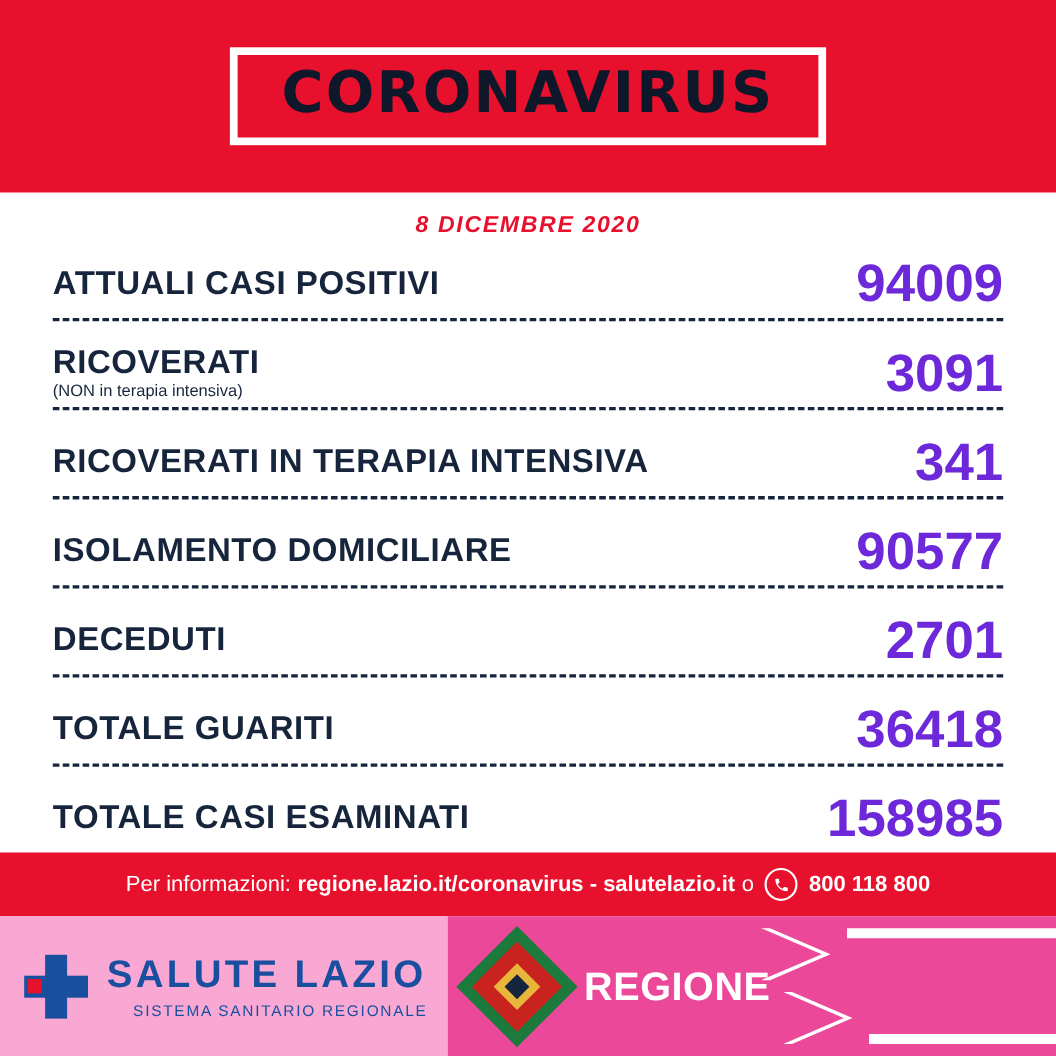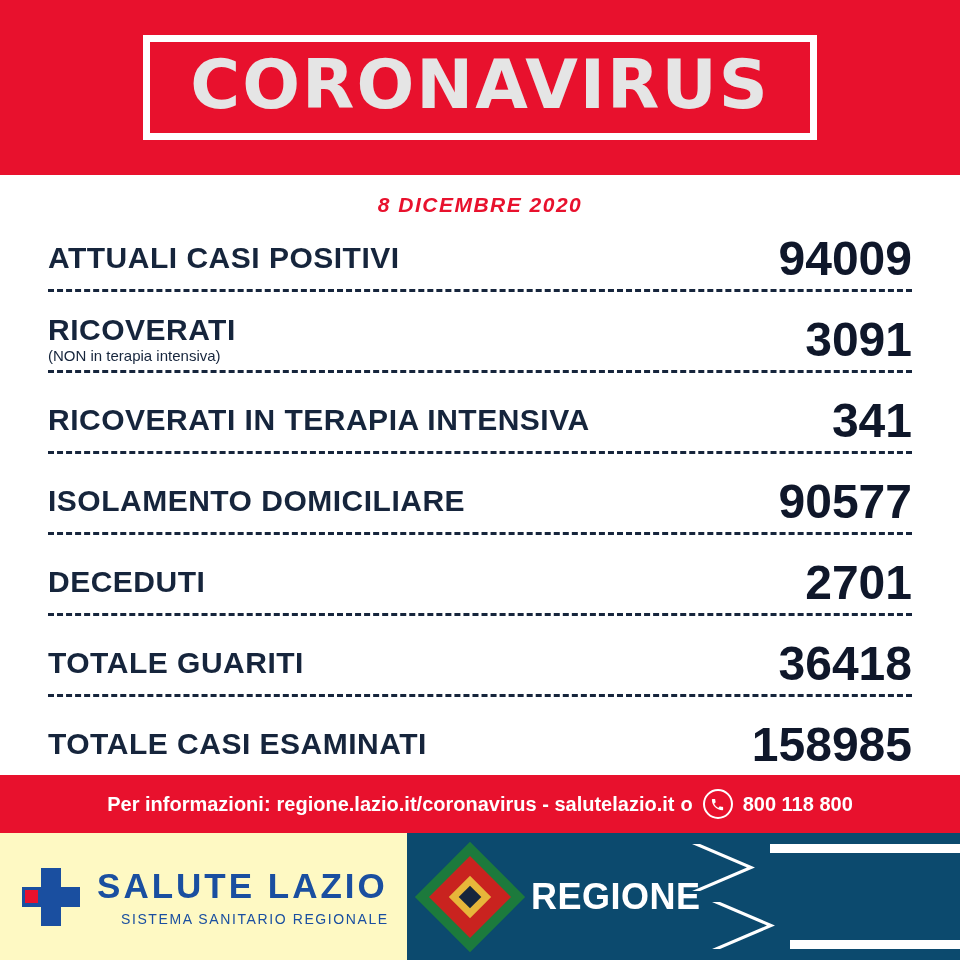--- a/index.html
+++ b/index.html
@@ -28,22 +28,22 @@
     height: 193px;
     display: flex;
     align-items: center;
     justify-content: center;
   }
   .header-frame {
     border: 7px solid #ffffff;
     padding: 10px 40px 14px 40px;
   }
   .header-title {
-    color: #e5e5e5;
-    font-size: 68px;
+    color: #0f172a;
+    font-size: 52px;
     font-weight: bold;
     letter-spacing: 2px;
     line-height: 0.98;
     font-family: "DejaVu Sans", sans-serif;
   }
 
   
   .date-bar {
     text-align: center;
     padding-top: 18px;
@@ -87,60 +87,60 @@
   }
   .stat-label .sub {
     display: block;
     font-size: 15px;
     font-weight: normal;
     text-transform: none;
     letter-spacing: 0;
     margin-top: 1px;
   }
   .stat-value {
-    color: #0f172a;
+    color: #6d28d9;
     font-size: 48px;
     font-weight: bold;
     letter-spacing: 0px;
     white-space: nowrap;
   }
 
   
   .info-bar {
     background: #e8112d;
     height: 64px;
     display: flex;
     align-items: center;
     justify-content: center;
     color: #ffffff;
     font-size: 20px;
     gap: 6px;
   }
-  .info-bar .plain { font-weight: bold; }
+  .info-bar .plain { font-weight: normal; }
   .info-bar .bold { font-weight: bold; }
   .phone-icon {
     display: inline-flex;
     align-items: center;
     justify-content: center;
     width: 26px;
     height: 26px;
     border: 2px solid #ffffff;
     border-radius: 50%;
     margin: 0 4px;
   }
   .phone-icon svg { display: block; }
 
   
   .footer {
     height: 140px;
     display: flex;
   }
   .footer-left {
     width: 385px;
-    background: #fef9c3;
+    background: #f9a8d4;
     display: flex;
     align-items: center;
     padding-left: 22px;
     gap: 16px;
   }
   .cross {
     position: relative;
     width: 58px;
     height: 58px;
     flex: 0 0 58px;
@@ -170,21 +170,21 @@
   }
   .salute-sub {
     color: #1a4fa0;
     font-size: 14px;
     letter-spacing: 1.6px;
     margin-top: 5px;
     margin-left: 25px;
   }
   .footer-right {
     flex: 1;
-    background: #0c4a6e;
+    background: #ec4899;
     display: flex;
     align-items: center;
     padding-left: 24px;
     gap: 22px;
     position: relative;
     overflow: hidden;
   }
   .emblem {
     width: 78px;
     height: 78px;

